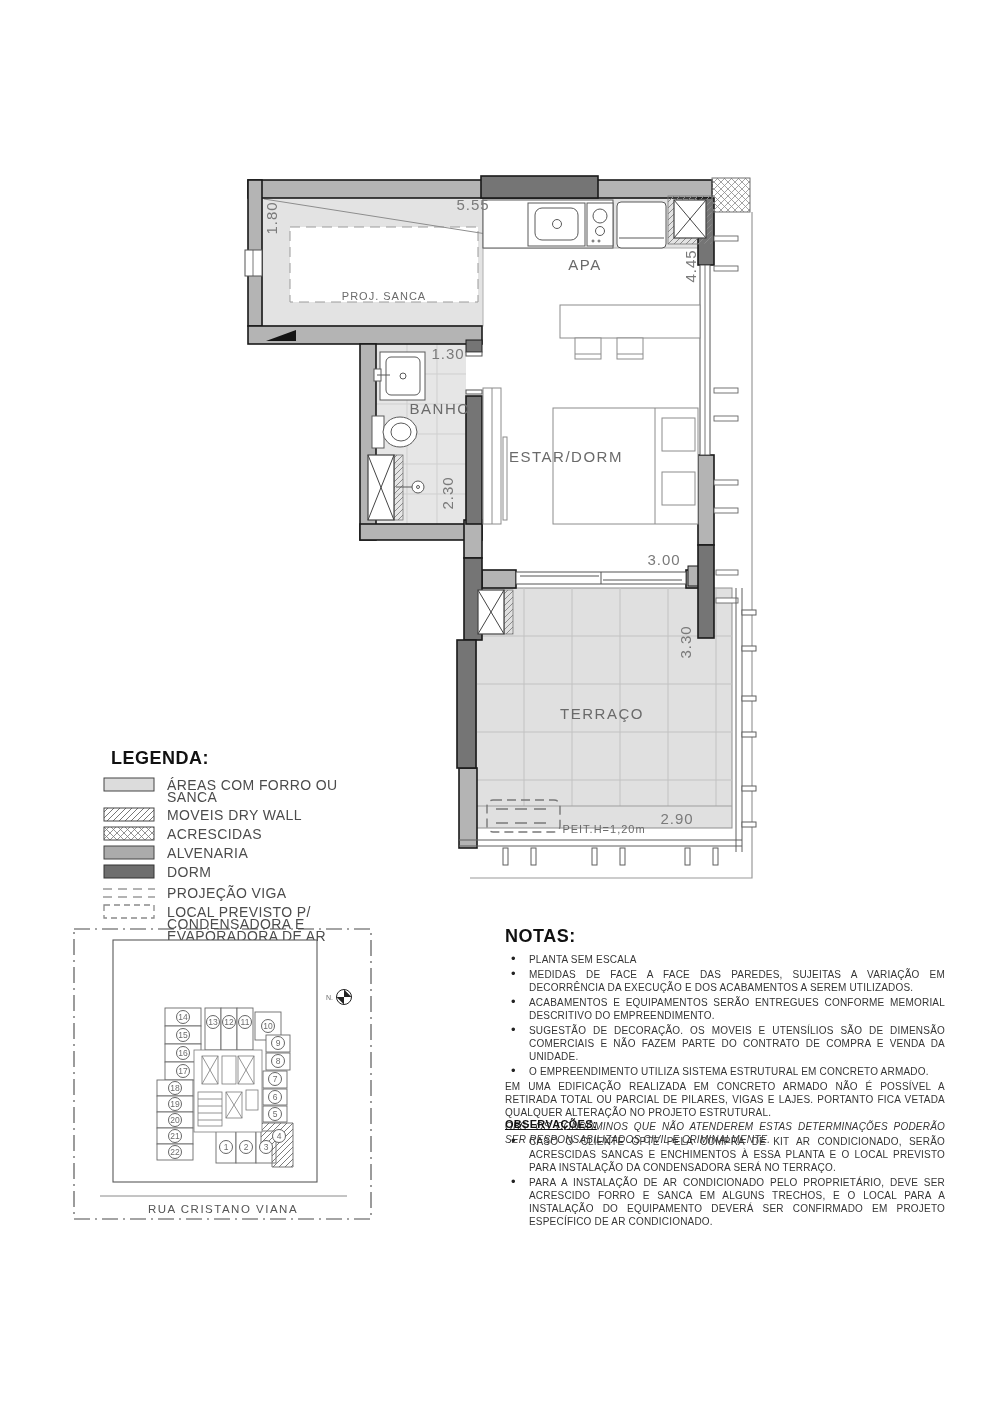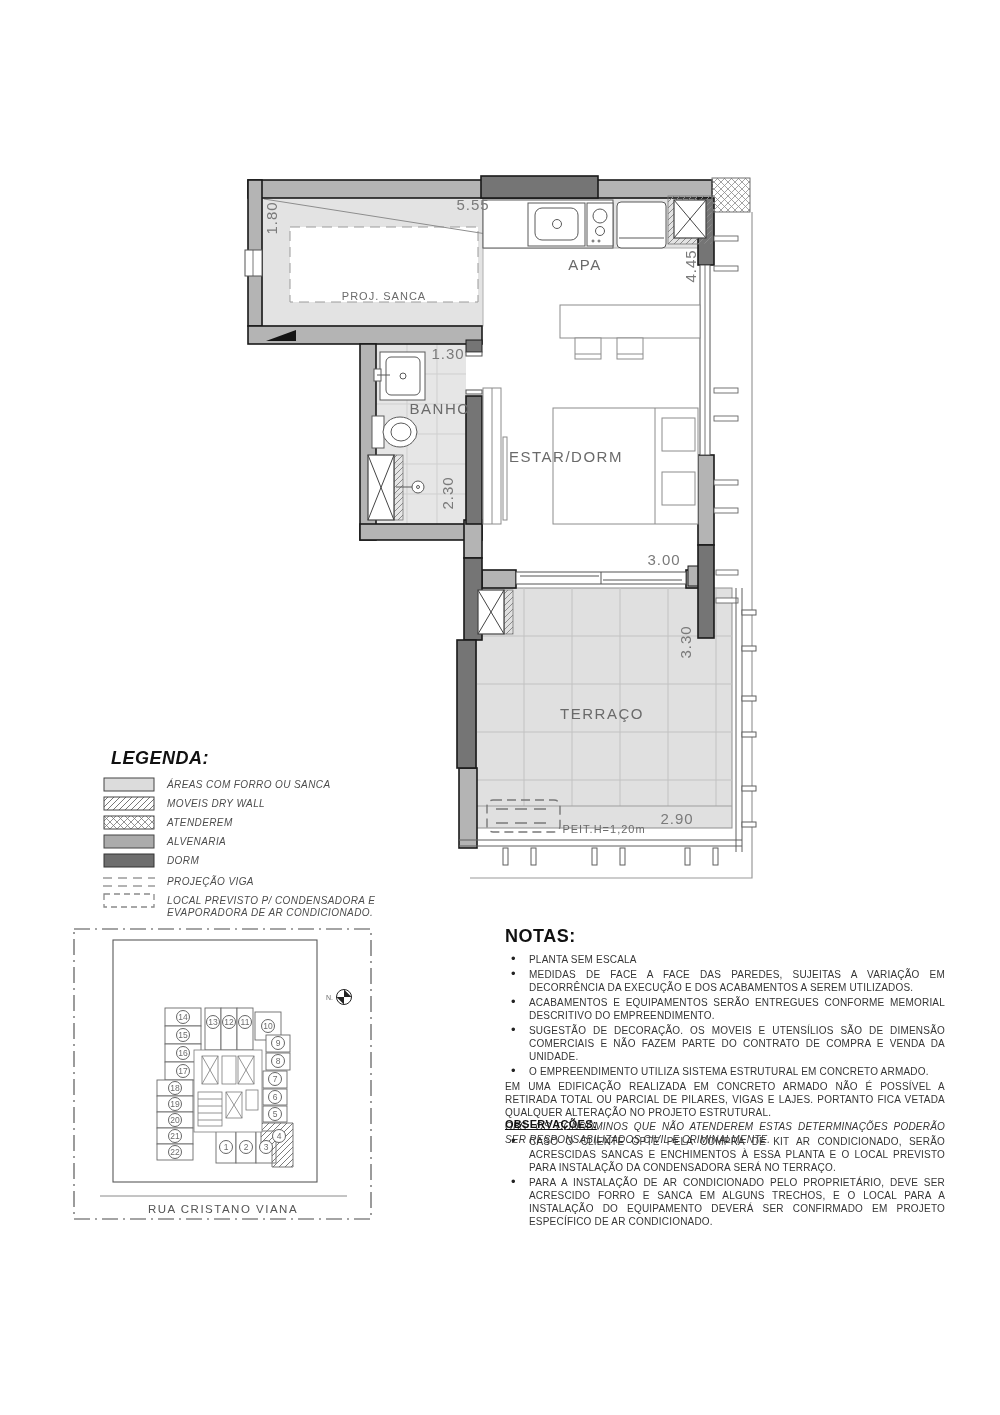--- a/index.html
+++ b/index.html
@@ -6,24 +6,24 @@
   body{font-family:"Liberation Sans", sans-serif;}
   #page{position:relative;width:1000px;height:1415px;background:#fff;overflow:hidden;}
   .abs{position:absolute;}
   svg text{font-family:"Liberation Sans", sans-serif;fill:#6d6d6d;}
   .dimtxt{font-size:15px;letter-spacing:1px;fill:#7a7a7a;}
   .roomtxt{font-size:15px;letter-spacing:1.5px;fill:#6a6a6a;}
   .smalltxt{font-size:11px;letter-spacing:1px;fill:#6a6a6a;}
 
   
   #legend{left:103px;top:748px;width:300px;}
-  #legend h2{font-size:18px;font-weight:bold;color:#111;margin:0 0 8px 8px;letter-spacing:0.5px;font-style:italic;}
+  #legend h2{font-size:18px;font-weight:bold;color:#111;margin:0 0 8px 8px;letter-spacing:0.5px;}
   .lrow{display:flex;align-items:flex-start;margin-bottom:4px;}
   .lrow .sw{width:52px;height:15px;flex:0 0 52px;margin-right:12px;}
-  .lrow .lbl{font-size:10px;color:#4c4c4c;letter-spacing:0.4px;line-height:12px;padding-top:2px;width:220px;font-style:italic;}
+  .lrow .lbl{font-size:14px;color:#4c4c4c;letter-spacing:0.4px;line-height:12px;padding-top:2px;width:220px;}
 
   
   #notas{left:505px;top:926px;width:440px;color:#353535;}
   #notas h2{font-size:18px;font-weight:bold;color:#111;margin:0 0 6px 0;letter-spacing:0.5px;}
   .nlist{list-style:none;margin:0;padding:0;}
   .nlist li{position:relative;padding-left:24px;font-size:10px;line-height:13px;text-align:justify;margin-bottom:2px;letter-spacing:0.2px;}
   .nlist li::before{content:"\2022";position:absolute;left:6px;top:-1px;font-size:13px;color:#222;}
   .npara{font-size:10px;line-height:13px;text-align:justify;margin:1px 0 0 0;letter-spacing:0.2px;}
   .nobs{font-style:italic;}
   #observacoes{left:505px;top:1118px;width:440px;color:#353535;}
@@ -279,21 +279,21 @@
   </div>
   <div class="lrow">
     <svg class="sw" viewBox="0 0 52 15">
       <defs>
             <pattern id="lgCross" patternUnits="userSpaceOnUse" width="7" height="7">
               <path d="M0,7 L7,0 M0,0 L7,7" stroke="#777" stroke-width="0.8"></path>
             </pattern>
           </defs>
       <rect x="1" y="1" width="50" height="13" fill="url(#lgCross)" stroke="#444"></rect>
         </svg>
-    <div class="lbl">ATENDEREM</div>
+    <div class="lbl">ACRESCIDAS</div>
   </div>
   <div class="lrow">
     <svg class="sw" viewBox="0 0 52 15">
           <rect x="1" y="1" width="50" height="13" fill="#ababab" stroke="#444"></rect>
         </svg>
     <div class="lbl">ALVENARIA</div>
   </div>
   <div class="lrow">
     <svg class="sw" viewBox="0 0 52 15">
           <rect x="1" y="1" width="50" height="13" fill="#6e6e6e" stroke="#333"></rect>

